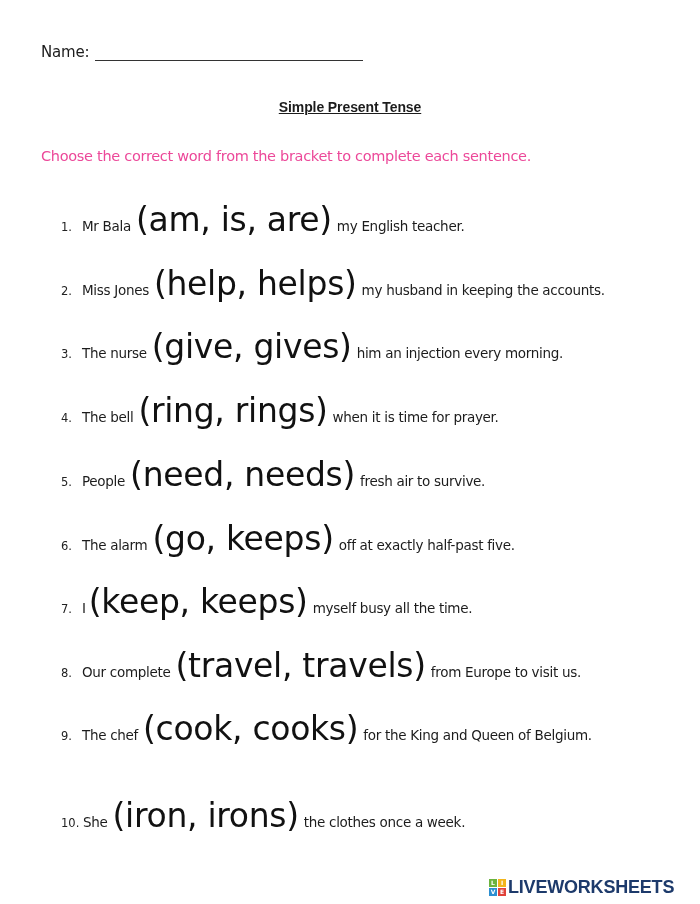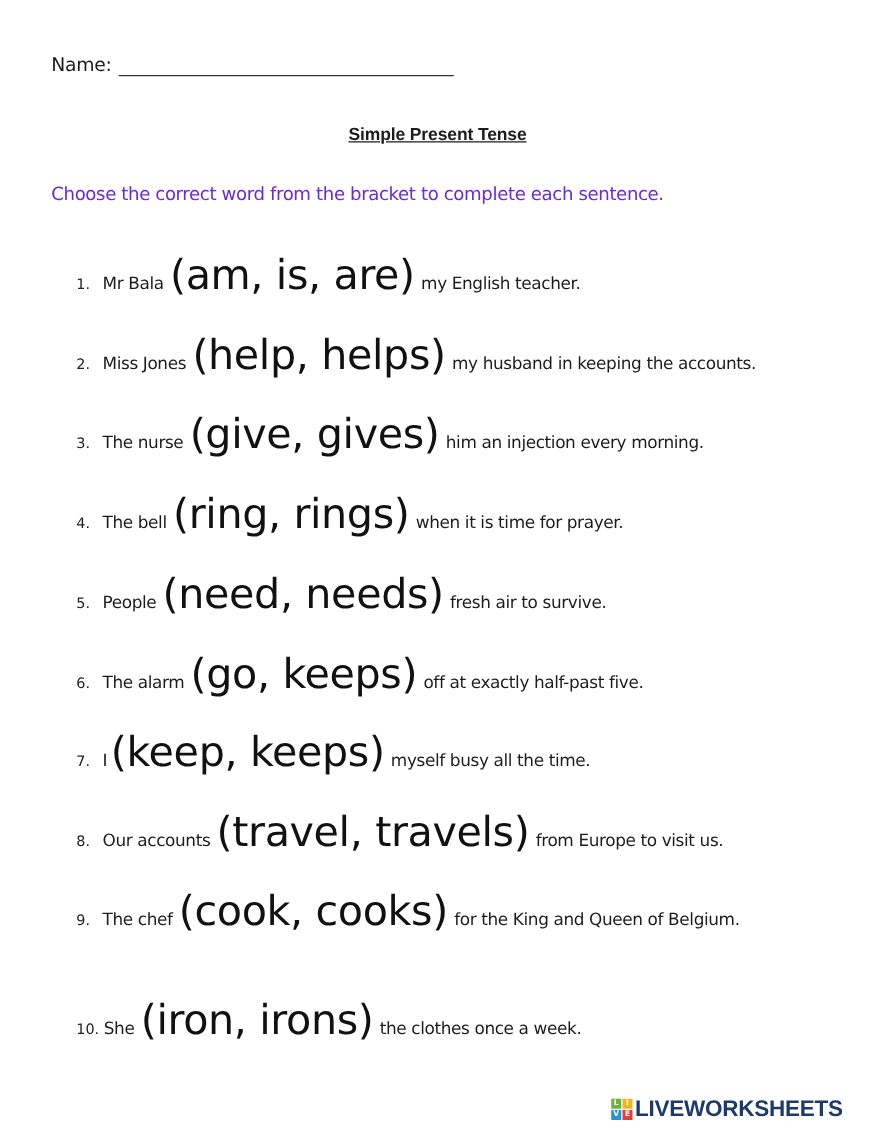--- a/index.html
+++ b/index.html
@@ -25,21 +25,21 @@
       text-align: center;
     }
     .title span {
       font-family: "Liberation Sans", sans-serif;
       font-weight: bold; font-size: 14px;
       text-decoration: underline; color: #1c1c1c;
       letter-spacing: -0.1px;
     }
     .instructions {
       position: absolute; left: 41px; top: 148px;
-      font-size: 14.5px; letter-spacing: -0.3px; color: #6d28d9;
+      font-size: 14.5px; letter-spacing: -0.3px; color: #ec4899;
     }
     .items { position: absolute; left: 61px; top: 203px; }
     .item {
       position: absolute; left: 0;
       white-space: nowrap;
       display: flex; align-items: baseline;
     }
     .num { font-size: 11.5px; width: 21px; color: #222; }
     .num.wide { width: 22px; }
     .pre { font-size: 13.5px; letter-spacing: -0.3px; margin-right: 5px; }
@@ -118,21 +118,21 @@
     <span class="post">off at exactly half-past five.</span>
   </div>
   <div class="item" style="top:382px">
     <span class="num">7.</span>
     <span class="pre" style="margin-right:3px">I</span>
     <span class="choice">(keep, keeps)</span>
     <span class="post">myself busy all the time.</span>
   </div>
   <div class="item" style="top:446px">
     <span class="num">8.</span>
-    <span class="pre">Our accounts</span>
+    <span class="pre">Our complete</span>
     <span class="choice">(travel, travels)</span>
     <span class="post">from Europe to visit us.</span>
   </div>
   <div class="item" style="top:509px">
     <span class="num">9.</span>
     <span class="pre">The chef</span>
     <span class="choice">(cook, cooks)</span>
     <span class="post">for the King and Queen of Belgium.</span>
   </div>
   <div class="item" style="top:596px">

